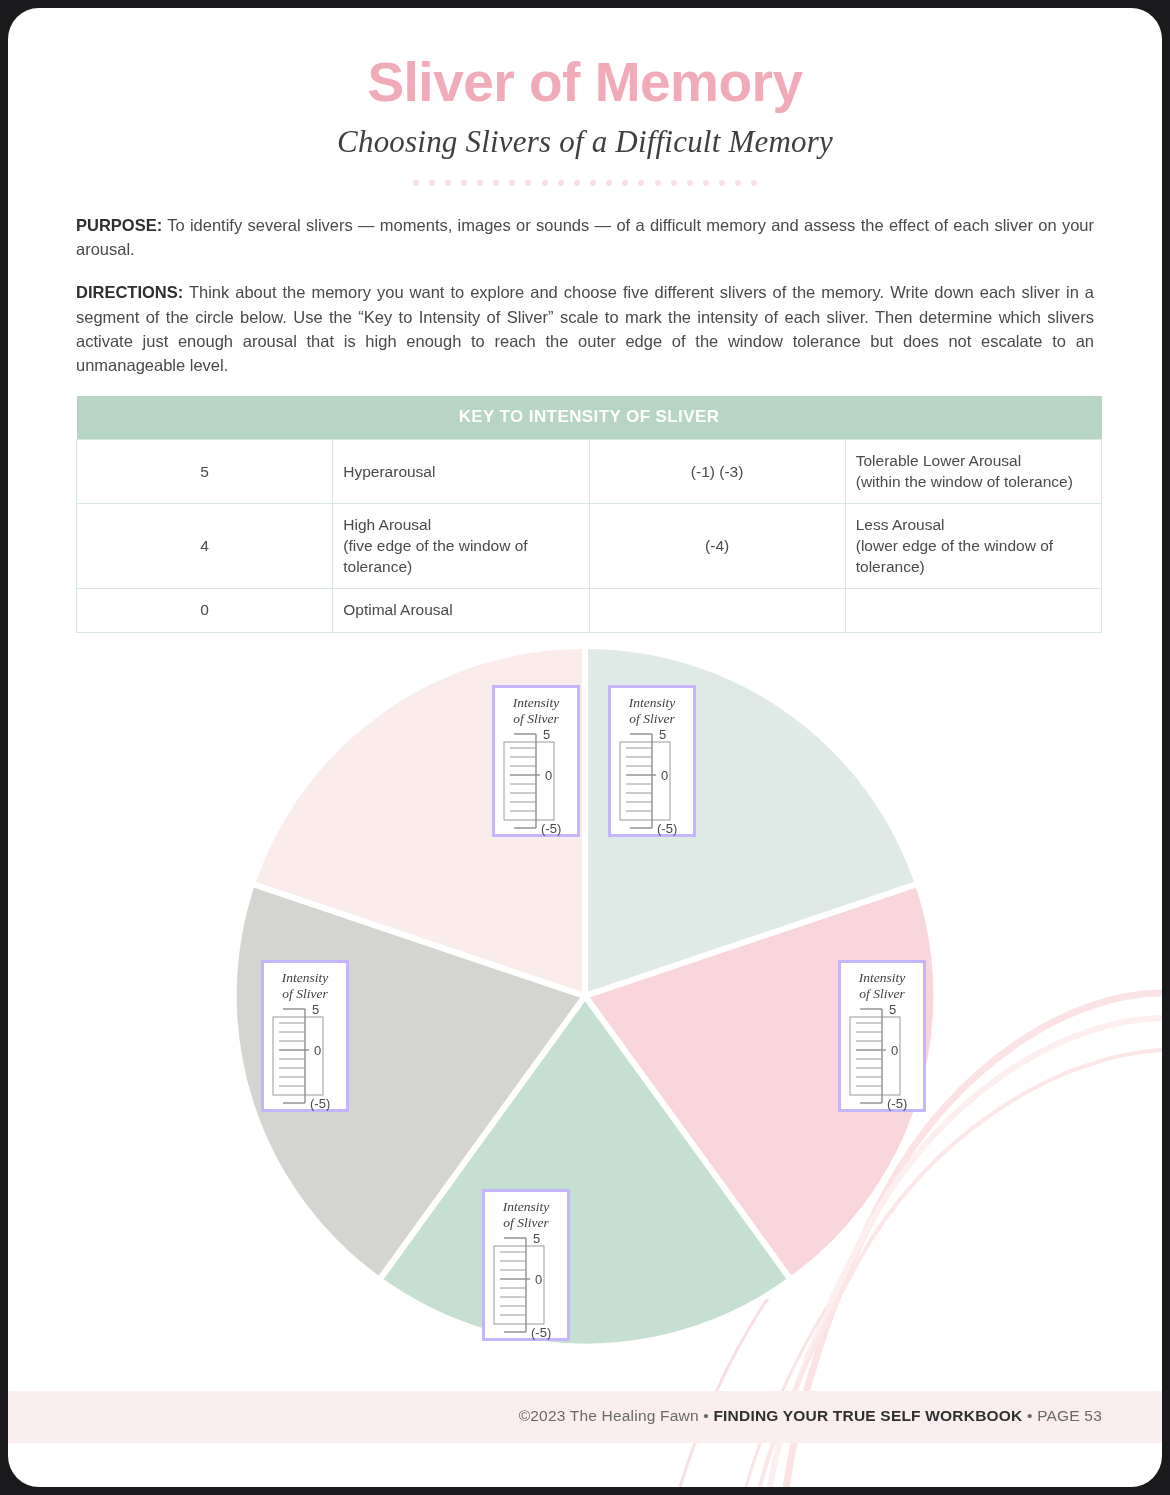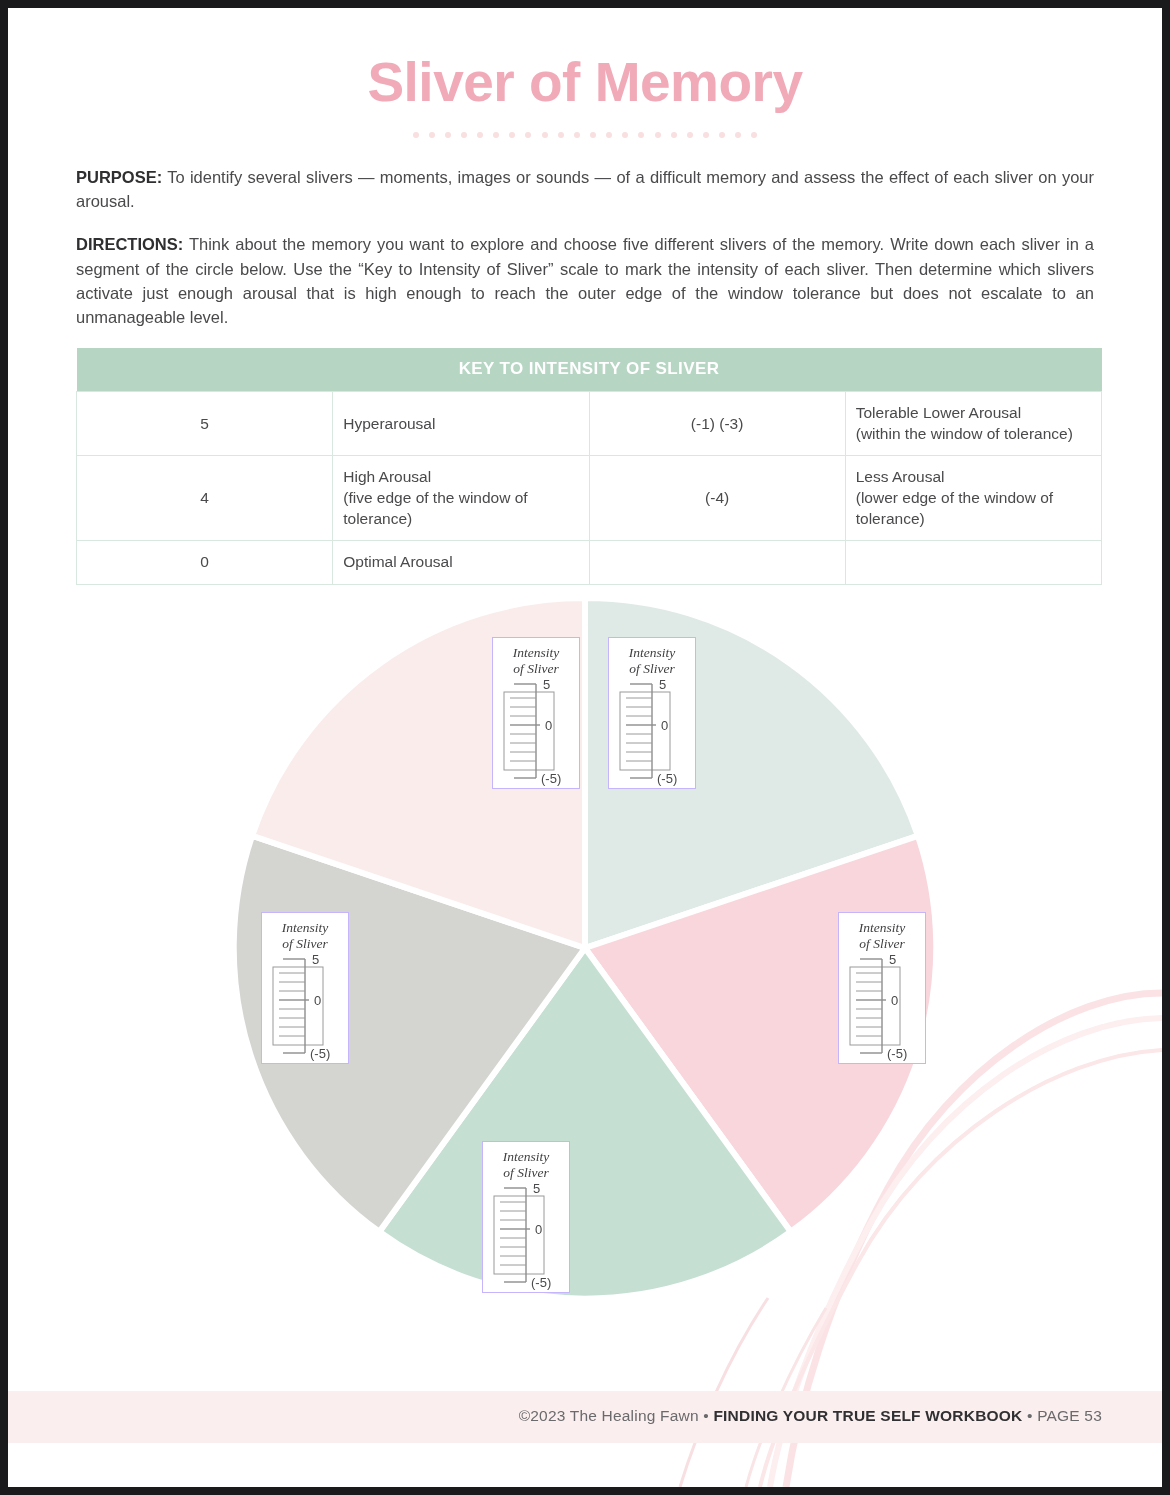--- a/index.html
+++ b/index.html
@@ -14,20 +14,21 @@
 
   
   #page {
     position: absolute;
     left: 8px;
     top: 8px;
     width: 1154px;
     height: 1479px;
     background: #ffffff;
     overflow: hidden;
+    border-radius: 31px;
   }
 
   
   #bg-decor {
     position: absolute;
     left: 0; top: 0;
     width: 1154px; height: 1479px;
     pointer-events: none;
     z-index: 0;
   }
@@ -128,21 +129,21 @@
     width: 710px;
     height: 710px;
   }
 
   
   .gauge-card {
     position: absolute;
     width: 88px;
     height: 152px;
     background: #ffffff;
-    border: 1px solid #c4b5fd;
+    border: 3px solid #c4b5fd;
     z-index: 5;
   }
   .gauge-title {
     font-family: "Liberation Serif", serif;
     font-style: italic;
     font-size: 13.5px;
     color: #3f3f41;
     text-align: center;
     line-height: 1.2;
     padding-top: 7px;
@@ -186,20 +187,21 @@
   <svg id="bg-decor" viewBox="0 0 1154 1479" preserveAspectRatio="none">
     <path d="M1154,985 C1060,985 945,1060 880,1180 C820,1290 790,1400 778,1479" fill="none" stroke="#fbe3e5" stroke-width="7"></path>
     <path d="M1154,1010 C1050,1012 930,1092 862,1216 C800,1330 772,1420 762,1479" fill="none" stroke="#fdeef0" stroke-width="6"></path>
     <path d="M1154,1042 C1046,1048 918,1130 850,1254 C792,1360 762,1436 752,1479" fill="none" stroke="#fbe6e8" stroke-width="4"></path>
     <path d="M760,1290 C720,1350 690,1420 672,1479" fill="none" stroke="#f8dfe2" stroke-width="3"></path>
     <path d="M818,1300 C782,1360 752,1428 738,1479" fill="none" stroke="#f9e4e6" stroke-width="3"></path>
   </svg>
 
   <div id="header">
     <div id="main-title">Sliver of Memory</div>
+    <div id="subtitle">Choosing Slivers of a Difficult Memory</div>
     <div id="dot-divider">
         <i></i>
         <i></i>
         <i></i>
         <i></i>
         <i></i>
         <i></i>
         <i></i>
         <i></i>
         <i></i>

